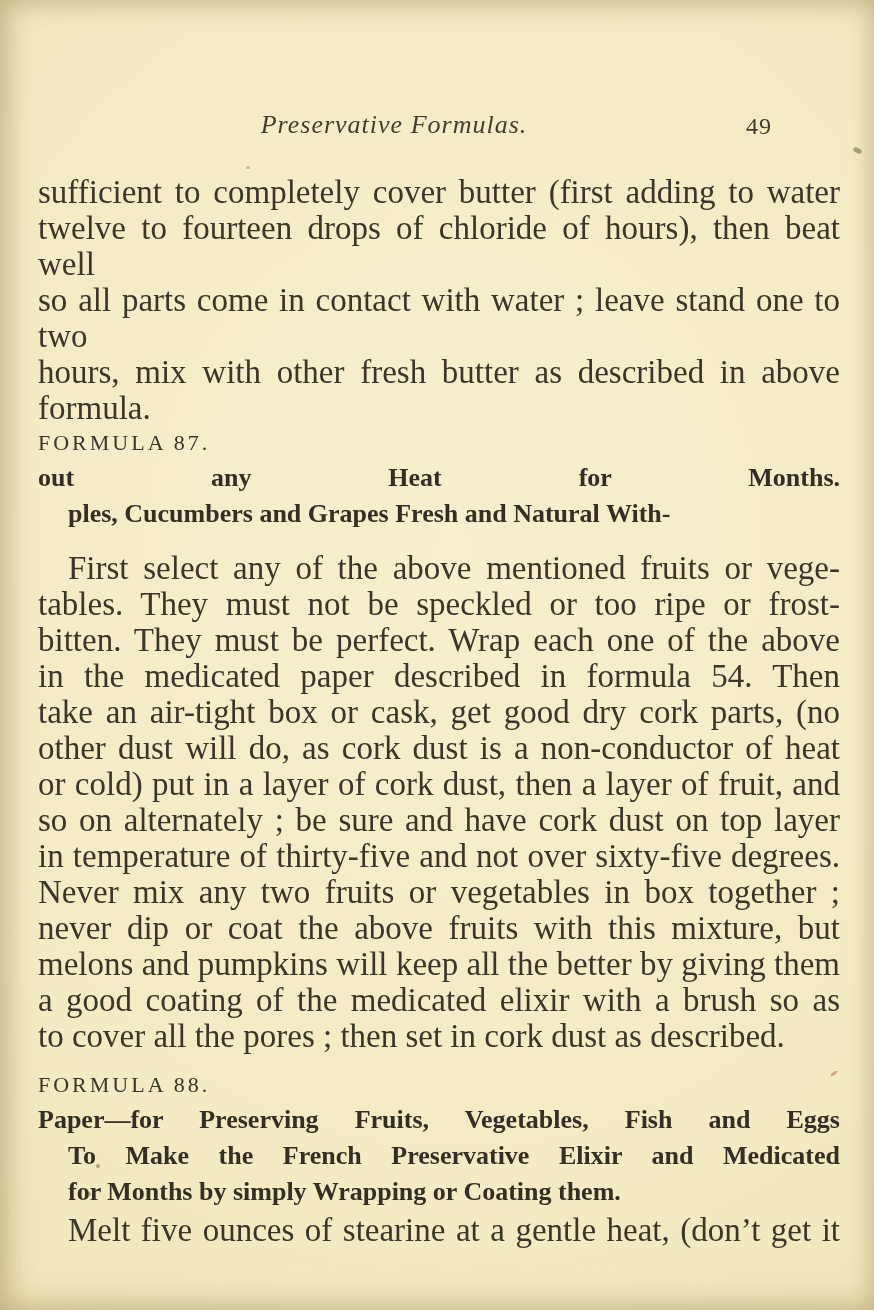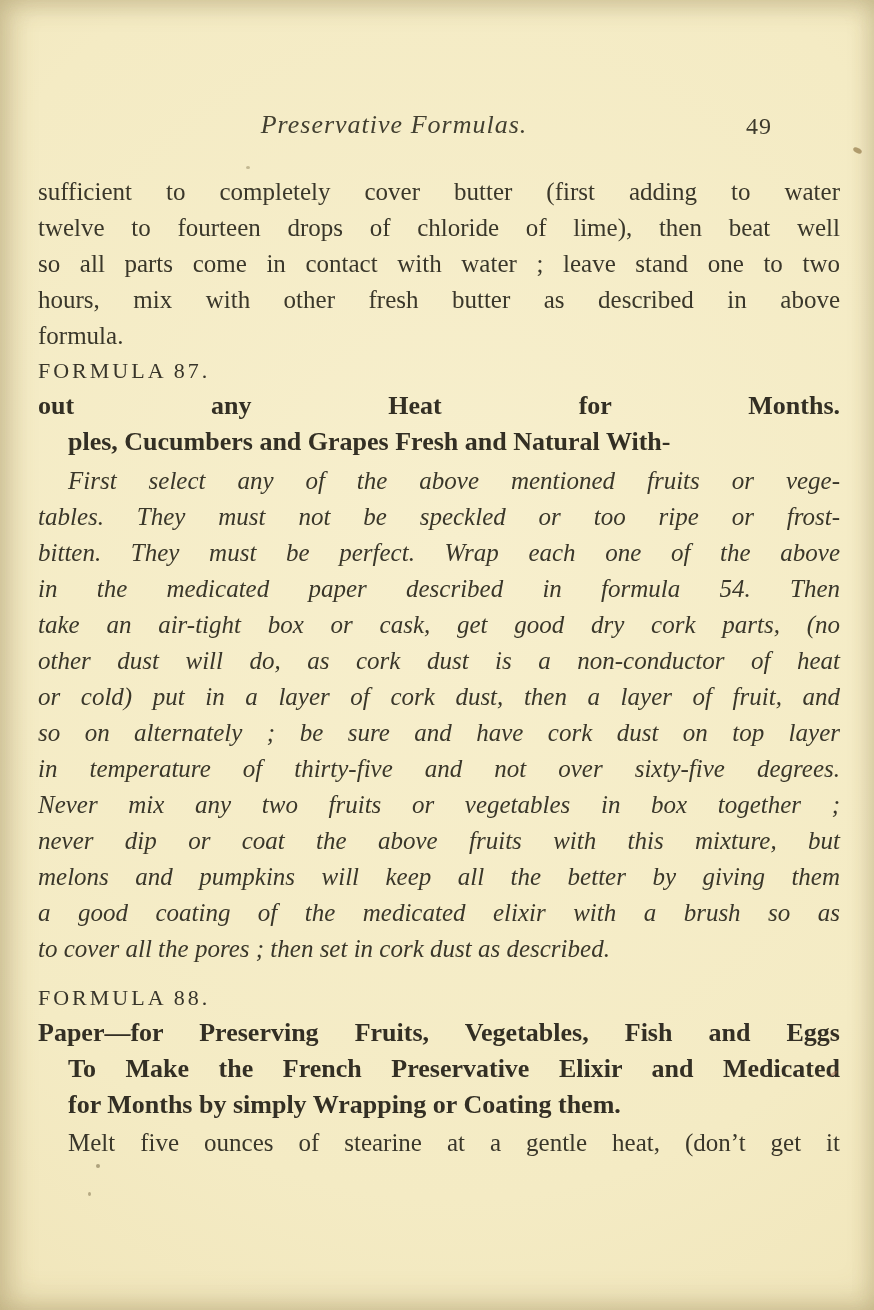--- a/index.html
+++ b/index.html
@@ -34,21 +34,21 @@
     letter-spacing:1px;
     color:#423f30;
   }
   .page-number{
     position:absolute;right:68px;top:3px;
     font-size:24px;
     letter-spacing:1px;
     color:#3d3a2c;
   }
   
-  .para{font-size:25px;line-height:36px;}
+  .para{font-size:33px;line-height:36px;}
   .line{display:block;text-align:justify;text-align-last:justify;white-space:normal;}
   .block-justify .line:last-child{text-align-last:left;}
   .justify-all .line:last-child{text-align-last:justify;}
   .indent .line:first-child{text-indent:30px;}
   .hang .line{padding-left:30px;}
   .hang .line:first-child{padding-left:0;}
   
   .formula-head{
     text-align:left;
     font-size:22px;
@@ -60,21 +60,21 @@
   .formula-head.f88{margin-top:16px;}
   
   .formula-title{
     font-weight:bold;
     font-size:26px;
     line-height:36px;
     color:#332f24;
     margin-top:2px;
   }
   .p1{margin-top:20px;}
-  .p2{margin-top:3px;font-style:italic;}
+  .p2{margin-top:18px;}
   .p3{margin-top:2px;}
   
   .speck{position:absolute;border-radius:50%;pointer-events:none;}
   .speck.s1{right:12px;top:148px;width:9px;height:5px;background:rgba(124,94,44,.55);transform:rotate(25deg);}
   .speck.s2{left:96px;top:1164px;width:4px;height:4px;background:rgba(90,75,40,.45);}
   .speck.s3{left:88px;top:1192px;width:3px;height:4px;background:rgba(90,75,40,.40);}
   .speck.s4{right:36px;top:1072px;width:8px;height:3px;background:rgba(150,90,70,.45);transform:rotate(-35deg);}
   .speck.s5{left:246px;top:166px;width:4px;height:3px;background:rgba(100,85,45,.35);}
 </style>
 </head>
@@ -83,21 +83,21 @@
 <div class="page">
   <div class="content">
 
     <div class="page-header">
       <div class="running-title">Preservative Formulas.</div>
       <div class="page-number">49</div>
     </div>
 
     <div class="para p1 block-justify">
         <div class="line">sufficient to completely cover butter (first adding to water</div>
-        <div class="line">twelve to fourteen drops of chloride of lime), then beat well</div>
+        <div class="line">twelve to fourteen drops of chloride of hours), then beat well</div>
         <div class="line">so all parts come in contact with water ; leave stand one to two</div>
         <div class="line">hours, mix with other fresh butter as described in above</div>
         <div class="line">formula.</div>
       </div>
 
     <div class="formula-head f87">FORMULA 87.</div>
 
     <div class="formula-title hang block-justify">
         <div class="line">out any Heat for Months.</div>
         <div class="line">ples, Cucumbers and Grapes Fresh and Natural With-</div>

